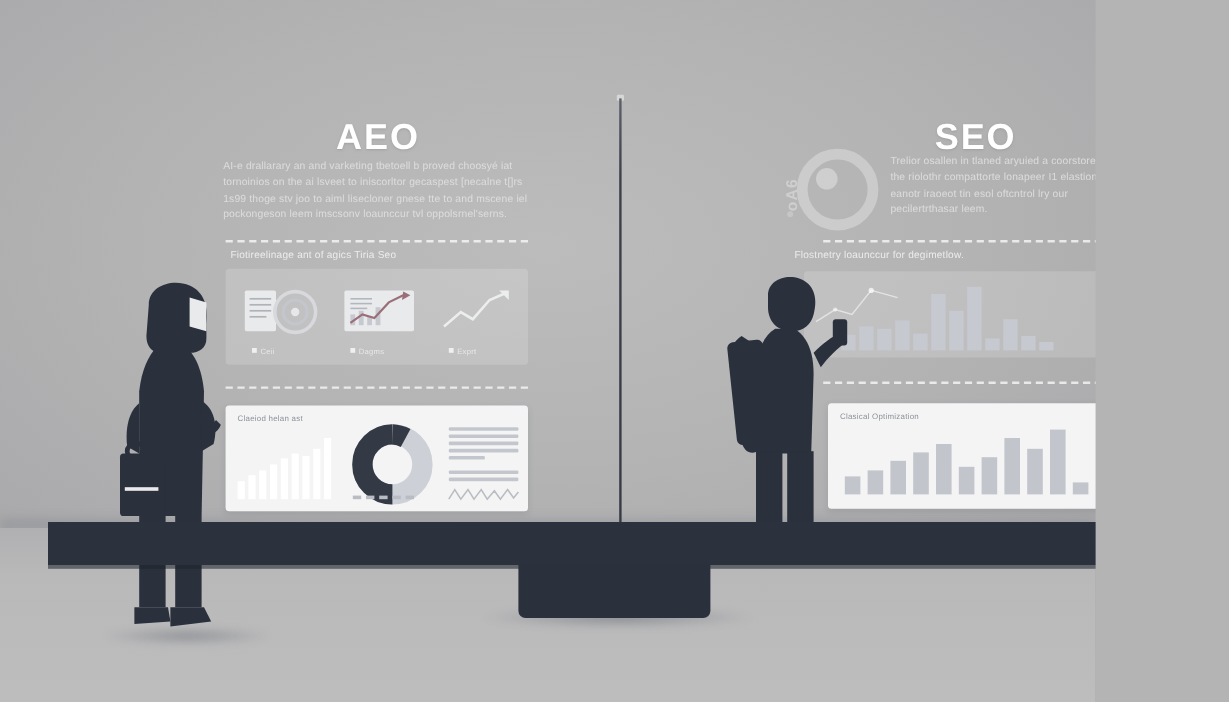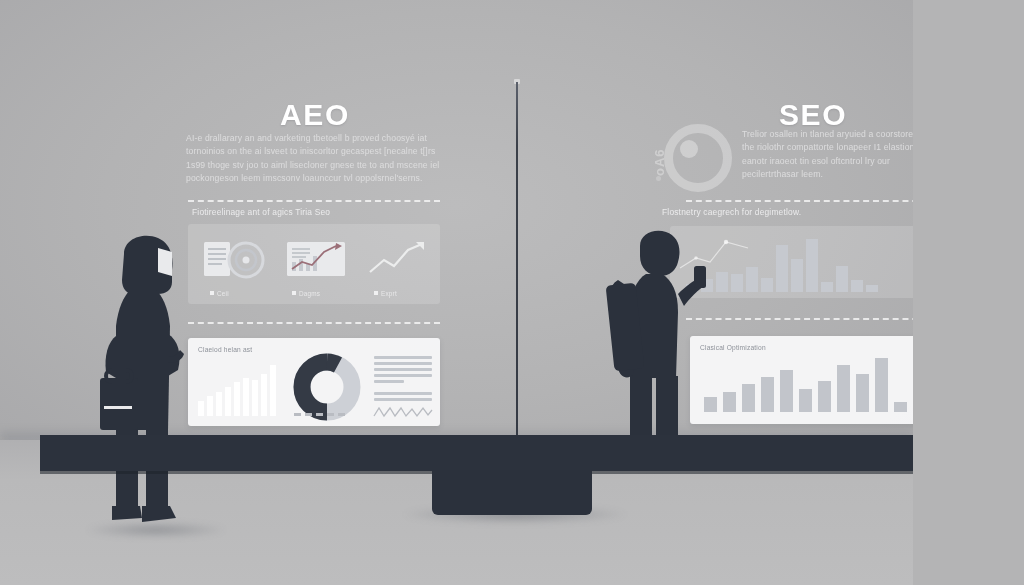--- a/index.html
+++ b/index.html
@@ -241,21 +241,21 @@
   </div>
 
   <div>
     <div class="wm-ring" style="left:664px;top:124px;width:50px;height:50px;"></div>
     <div class="wm-dot" style="left:680px;top:140px;width:18px;height:18px;"></div>
     <div class="wm-dot" style="left:656px;top:176px;width:5px;height:5px;background:rgba(255,255,255,.22);"></div>
   </div>
   <div class="wm-text" style="left:652px;top:176px;">oA6</div>
 
   <div class="dashed" style="left:686px;top:200px;width:252px;"></div>
-  <div class="sect-label" style="left:662px;top:207px;">Flostnetry caegrech for degimetlow.</div>
+  <div class="sect-label" style="left:662px;top:207px;">Flostnetry loaunccur for degimetlow.</div>
 
   <div class="card" style="left:670px;top:226px;width:268px;height:72px;">
     <div class="bars" style="left:16px;bottom:6px;height:60px;">
       <span style="width:12px;height:8px;background:#c6c9cf;"></span>
       <span style="width:12px;height:13px;background:#c6c9cf;"></span>
       <span style="width:12px;height:20px;background:#c6c9cf;"></span>
       <span style="width:12px;height:18px;background:#c6c9cf;"></span>
       <span style="width:12px;height:25px;background:#c6c9cf;"></span>
       <span style="width:12px;height:14px;background:#c6c9cf;"></span>
       <span style="width:12px;height:47px;background:#c6c9cf;"></span>

